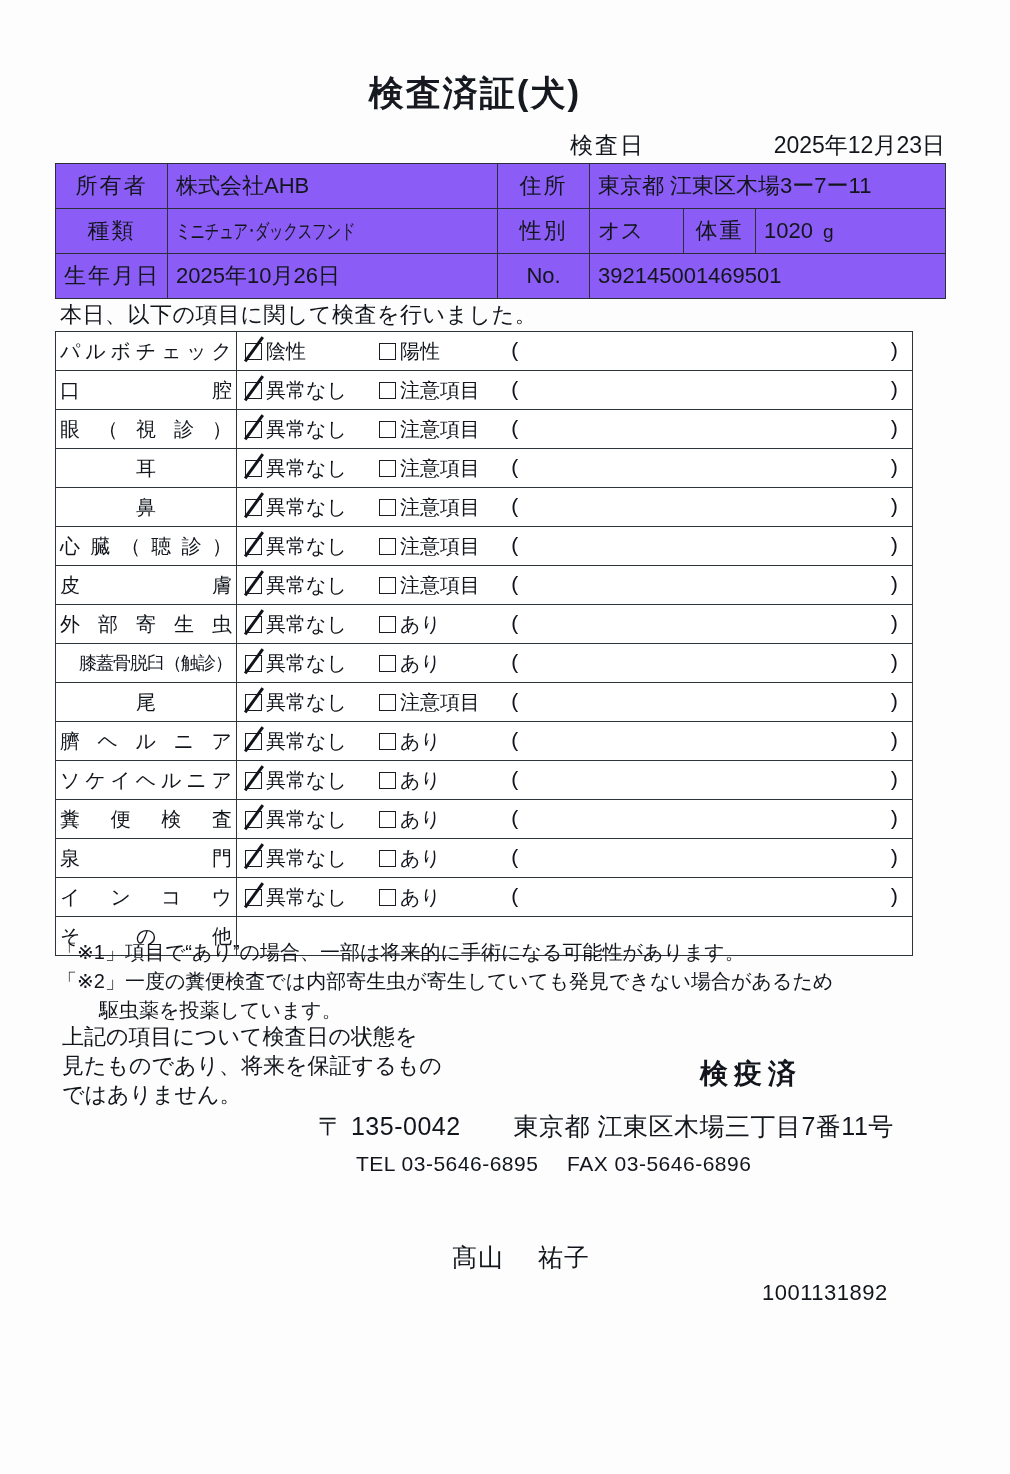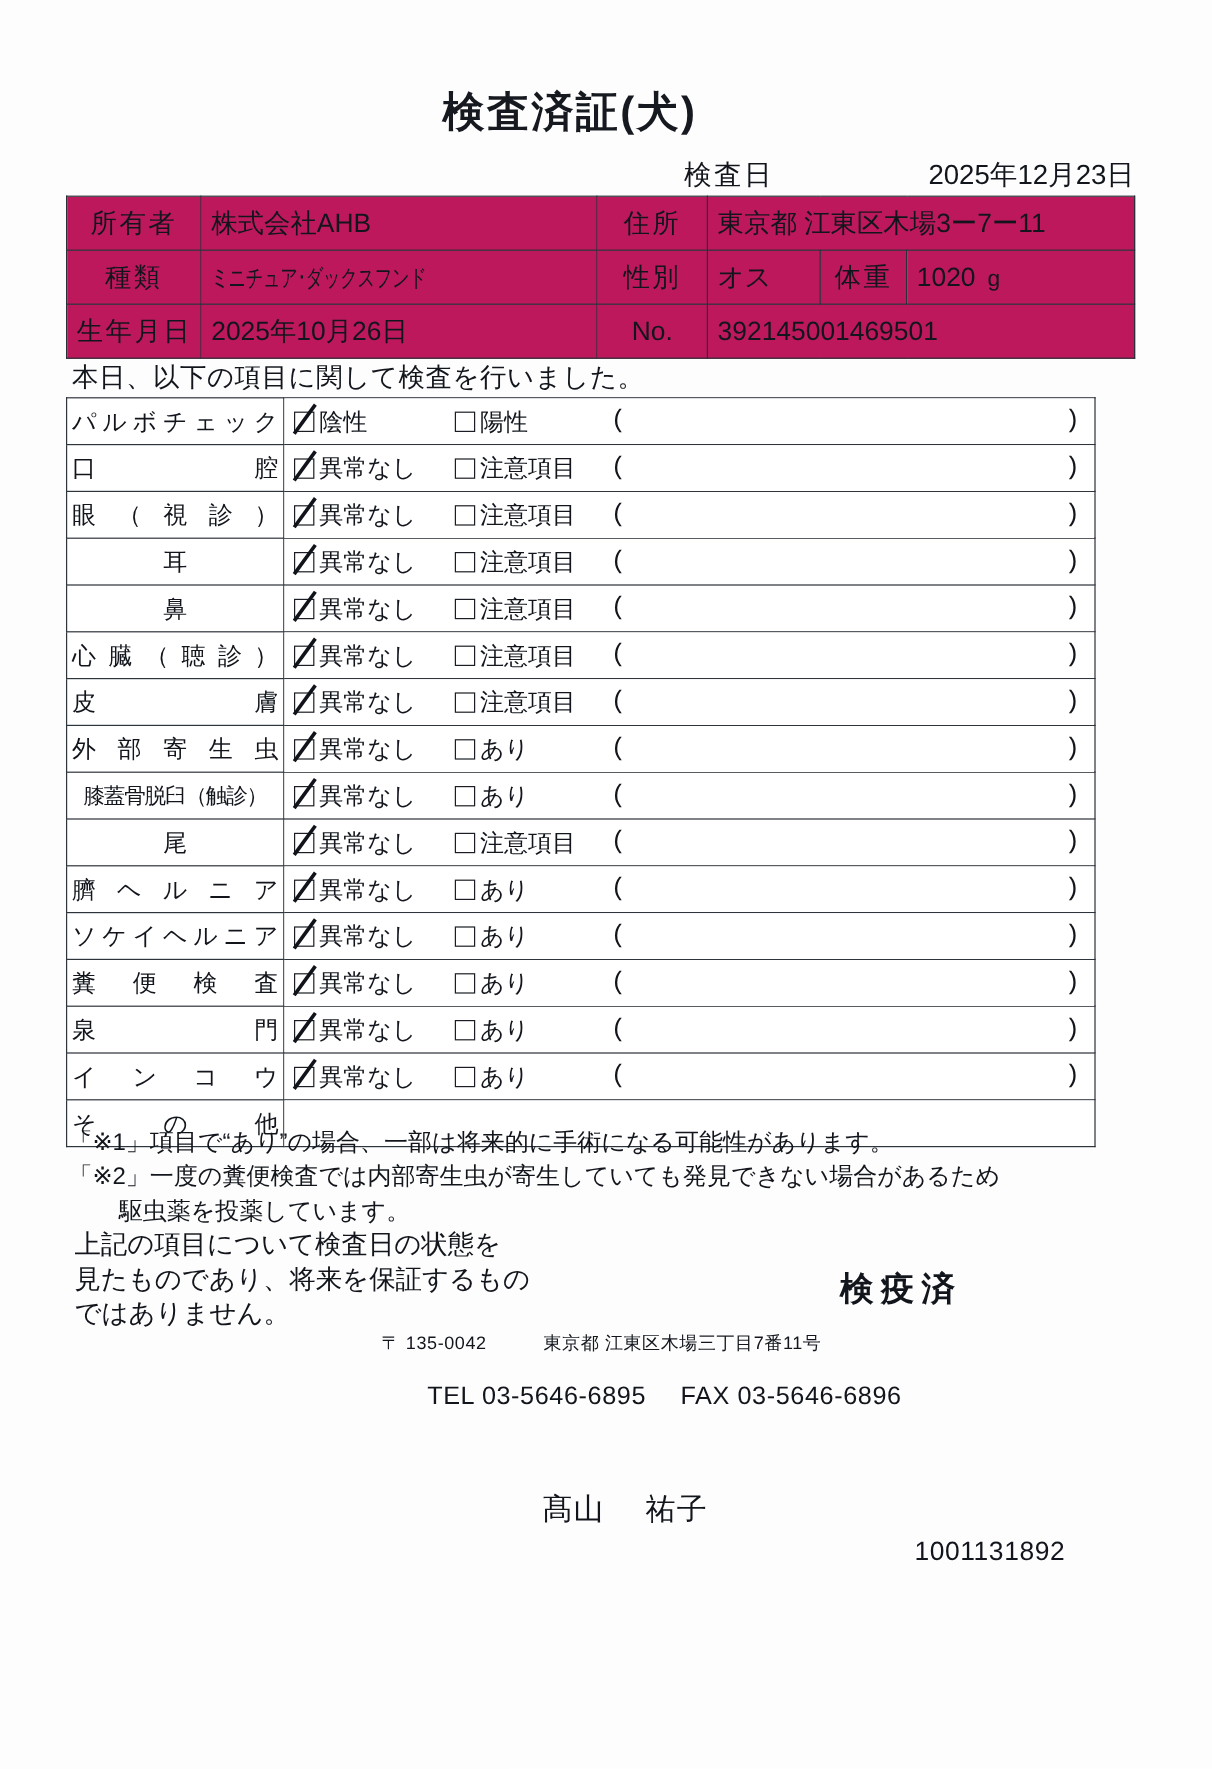--- a/index.html
+++ b/index.html
@@ -66,21 +66,21 @@
     width: 890px;
     border-collapse: collapse;
     table-layout: fixed;
   }
   .info-table td {
     border: 1.6px solid #2b3038;
     height: 44px;
     font-size: 22px;
     padding: 0 8px;
     vertical-align: middle;
-    background: #be185d;
+    background: #8b5cf6;
   }
   .lbl {
     text-align: center;
     letter-spacing: 2px;
     white-space: nowrap;
   }
   .val { text-align: left; }
   .val-right { }
   .kana-narrow {
     font-size: 20px;
@@ -135,21 +135,21 @@
   .spread {
     display: flex;
     justify-content: space-between;
     width: 100%;
   }
   .spread.center { justify-content: center; }
   .tight {
     letter-spacing: -1px;
     font-size: 18px;
     display: block;
-    text-align: center;
+    text-align: right;
   }
 
   .c-opts { padding: 0; position: relative; }
   .optwrap {
     position: relative;
     display: flex;
     align-items: center;
     height: 100%;
     font-size: 20px;
     font-family: Liberation Mono, monospace;
@@ -226,21 +226,21 @@
     font-size: 28px;
     letter-spacing: 6px;
     font-weight: 600;
   }
 
   
   .addr-line {
     position: absolute;
     left: 318px;
     top: 1110px;
-    font-size: 15px;
+    font-size: 25px;
     letter-spacing: 0.5px;
     white-space: nowrap;
   }
   .addr-gap { display: inline-block; width: 38px; }
   .tel-line {
     position: absolute;
     left: 332px;
     top: 1152px;
     font-size: 21px;
     letter-spacing: 0.5px;

